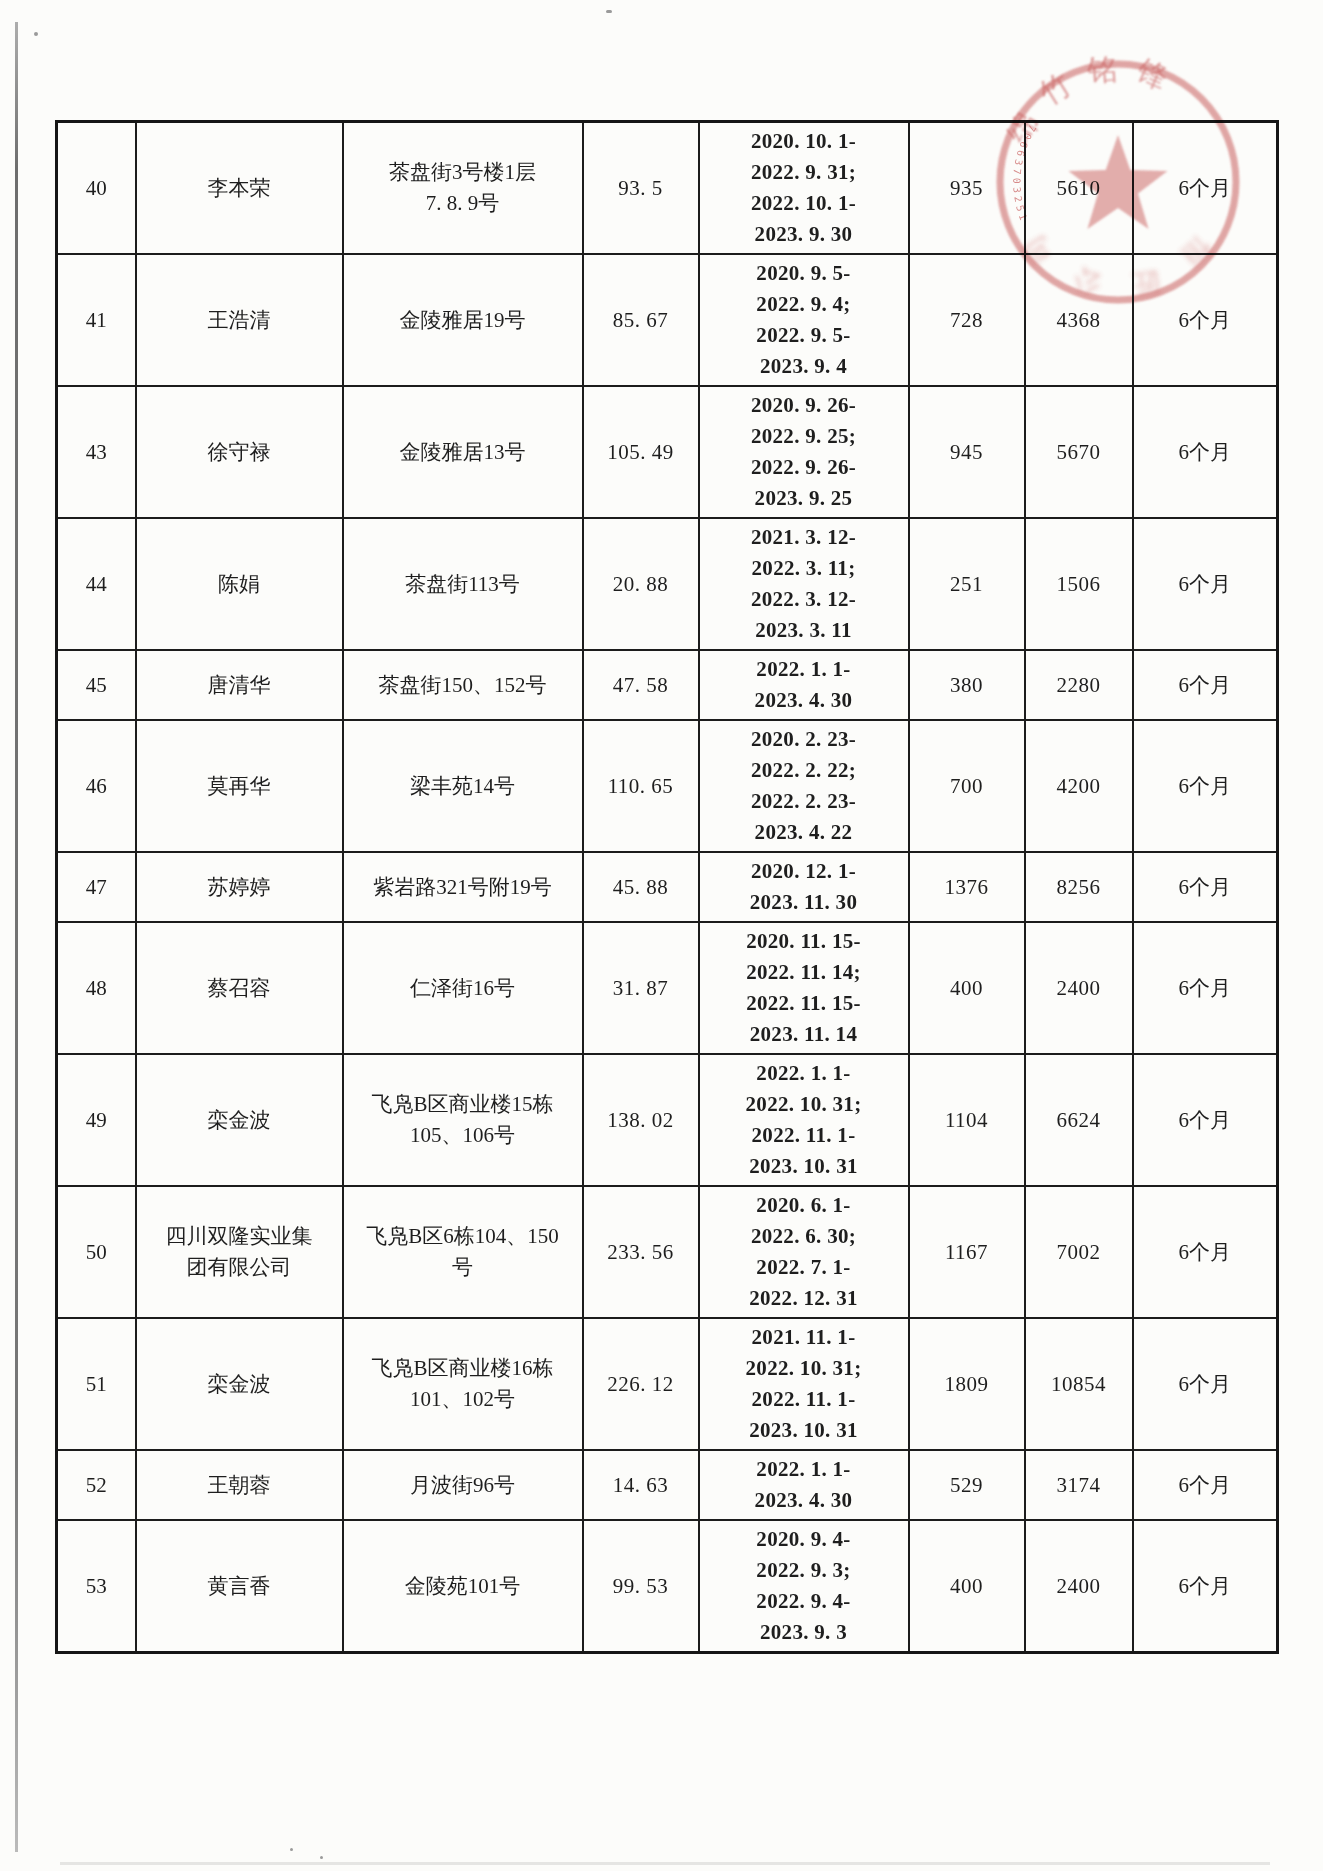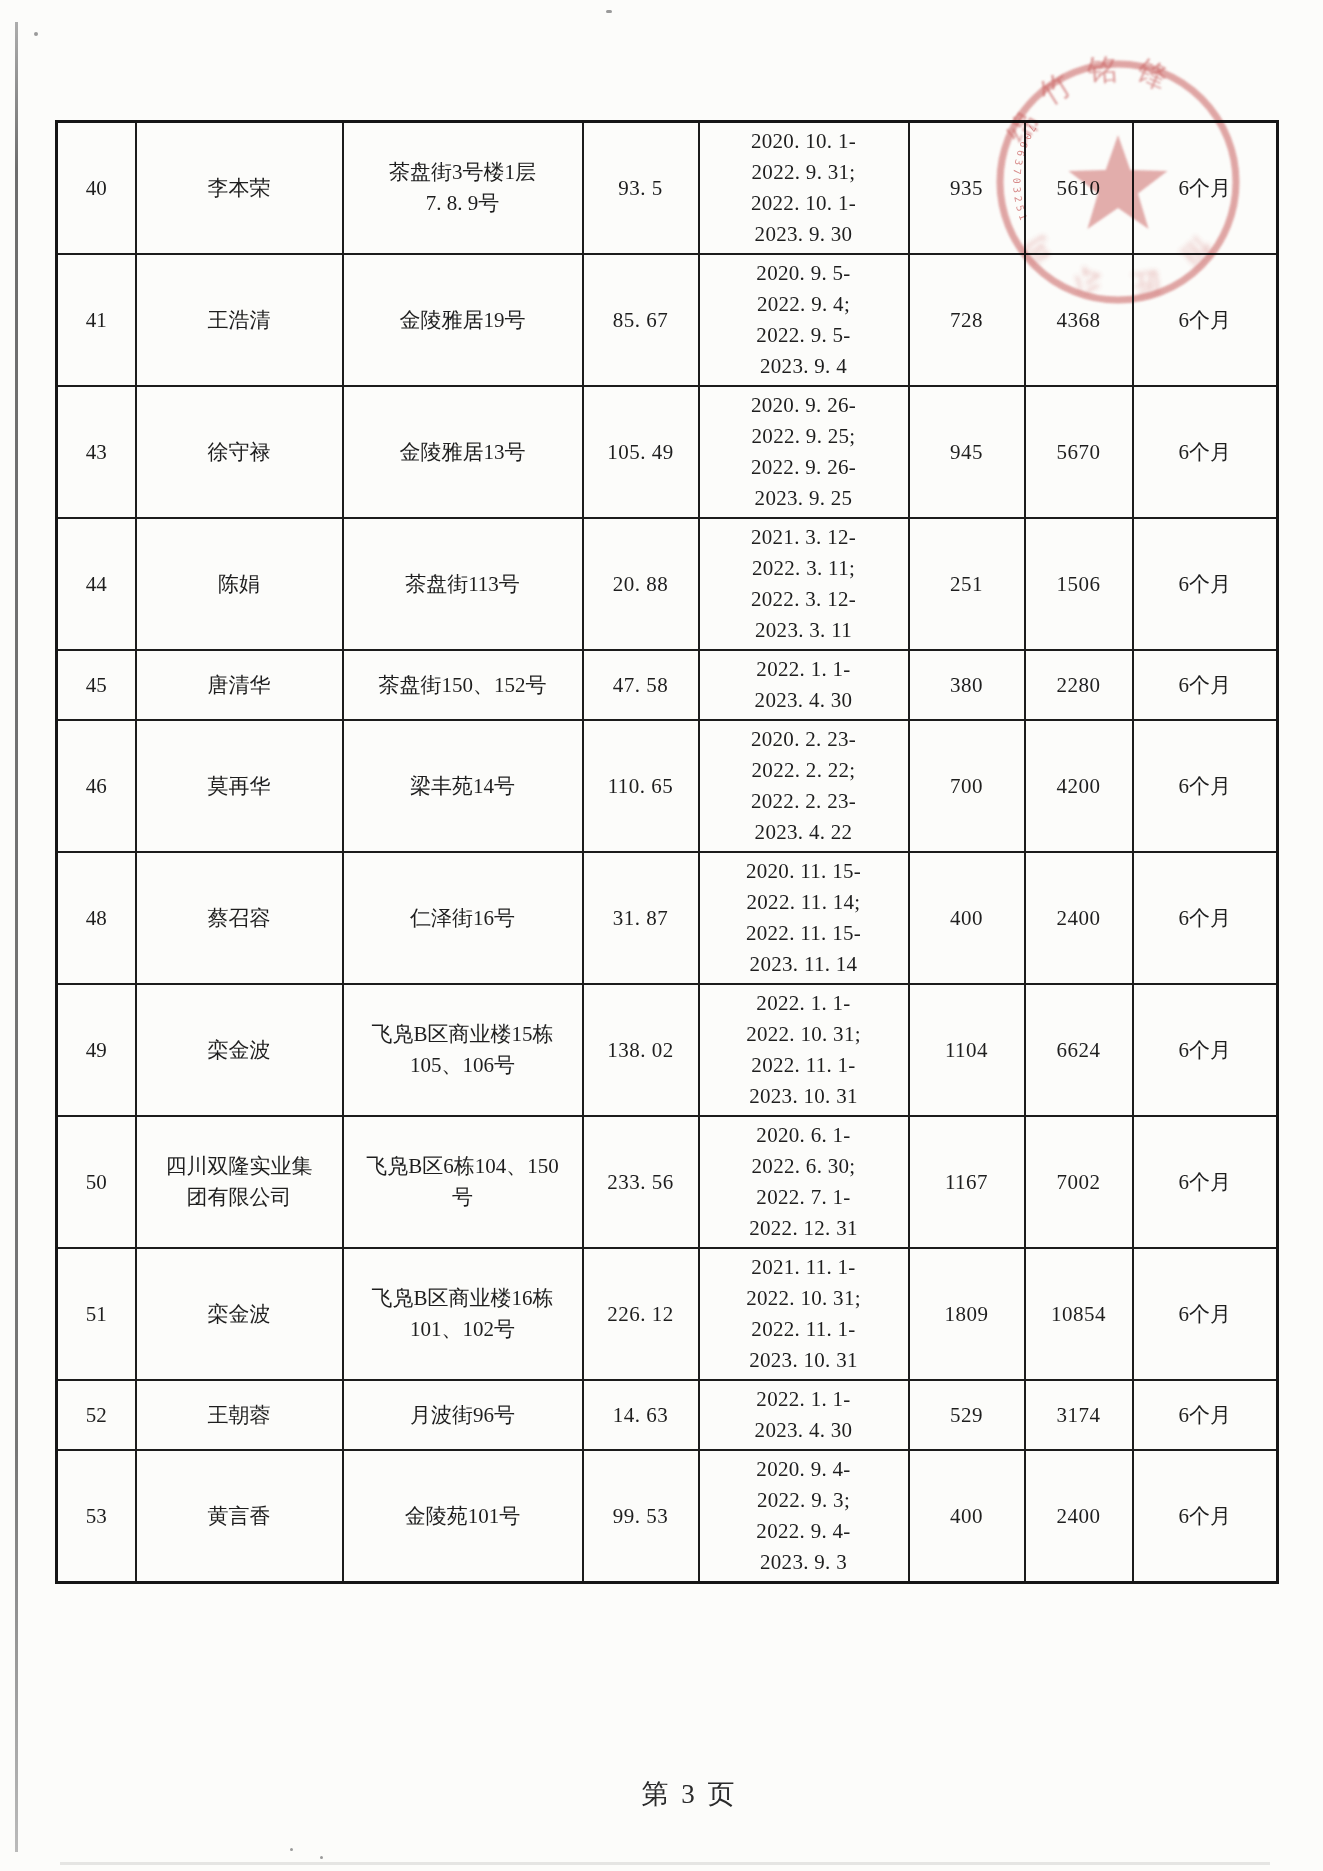--- a/index.html
+++ b/index.html
@@ -29,21 +29,21 @@
     border:2px solid #1c1c1c;
     text-align:center;vertical-align:middle;
     white-space:pre-line;
     font-size:21px;line-height:31px;
     padding:3px 6px;
     overflow:hidden;
   }
   table.lease{border:3px solid #161616;}
   td.c-no{font-size:22px;}
   td.c-area,td.c-monthly,td.c-total{font-size:22px;letter-spacing:.5px;}
-  td.c-period{font-size:21px;line-height:31px;letter-spacing:.3px;}
+  td.c-period{font-size:21px;line-height:31px;letter-spacing:.3px;font-weight:bold;}
   td.c-duration{font-size:22px;}
   
   .footer{
     position:absolute;left:0;top:1776px;width:100%;
     text-align:center;font-size:27px;letter-spacing:3px;color:#2b2b2b;
     padding-left:56px;box-sizing:border-box;
   }
   
   .stamp{
     position:absolute;left:988px;top:52px;width:260px;height:260px;
@@ -143,20 +143,31 @@
           <td class="c-no">46</td>
           <td class="c-name">莫再华</td>
           <td class="c-address">梁丰苑14号</td>
           <td class="c-area">110. 65</td>
           <td class="c-period">2020. 2. 23-
 2022. 2. 22;
 2022. 2. 23-
 2023. 4. 22</td>
           <td class="c-monthly">700</td>
           <td class="c-total">4200</td>
+          <td class="c-duration">6个月</td>
+        </tr>
+        <tr style="height: 66px;">
+          <td class="c-no">47</td>
+          <td class="c-name">苏婷婷</td>
+          <td class="c-address">紫岩路321号附19号</td>
+          <td class="c-area">45. 88</td>
+          <td class="c-period">2020. 12. 1-
+2023. 11. 30</td>
+          <td class="c-monthly">1376</td>
+          <td class="c-total">8256</td>
           <td class="c-duration">6个月</td>
         </tr>
         <tr style="height: 130px;">
           <td class="c-no">48</td>
           <td class="c-name">蔡召容</td>
           <td class="c-address">仁泽街16号</td>
           <td class="c-area">31. 87</td>
           <td class="c-period">2020. 11. 15-
 2022. 11. 14;
 2022. 11. 15-
@@ -253,15 +264,14 @@
       <textPath href="#arcTop" startOffset="9%">绵竹铭锋</textPath>
     </text>
     <text font-size="28" letter-spacing="26" opacity="0.45" filter="url(#b2)" class="seal-fill" font-family="Liberation Serif, DejaVu Serif, serif" fill="#c44a4a">
       <textPath href="#arcBottom" startOffset="6%">恒匠公司</textPath>
     </text>
     <text font-size="10" letter-spacing="3.5" opacity="0.72" class="seal-fill" font-family="DejaVu Sans Mono, monospace" fill="#c44a4a">
       <textPath href="#arcSerial" startOffset="2%">70663703251</textPath>
     </text>
   </svg>
 
-  <div class="footer">第 3 页</div>
 
 </div>
 
 </body></html>

